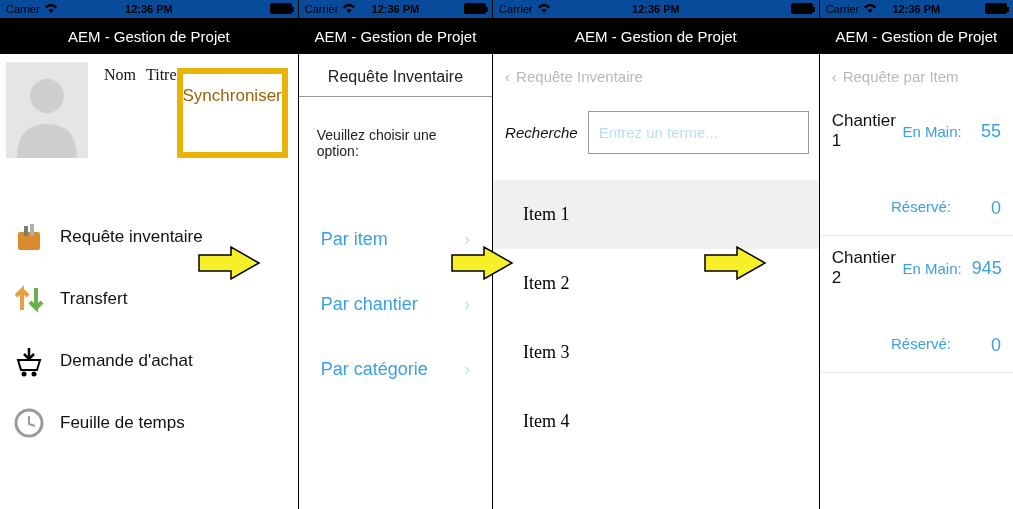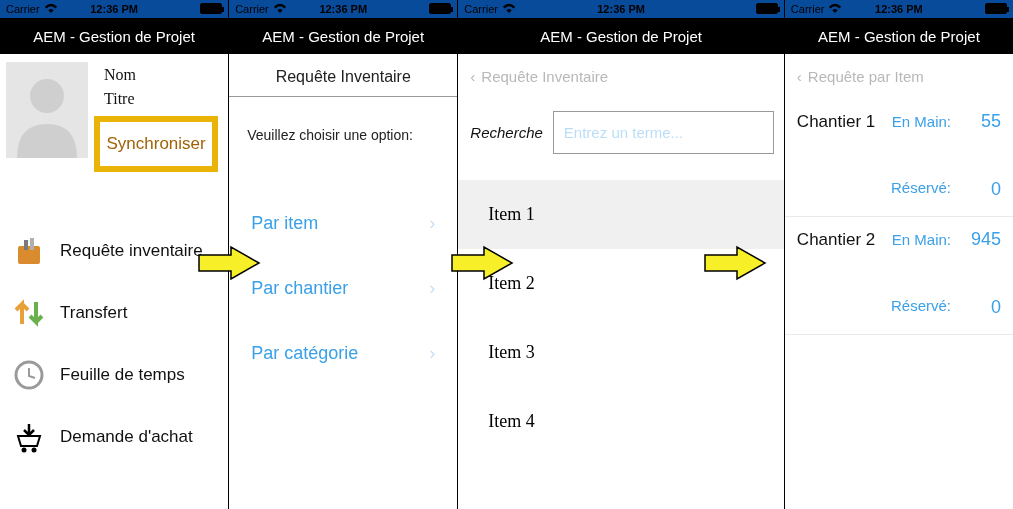--- a/index.html
+++ b/index.html
@@ -74,21 +74,21 @@
     padding: 8px 10px 0 6px;
     gap: 6px;
   }
   .avatar {
     width: 82px; height: 96px;
     background: #e5e5e5;
     position: relative;
     flex-shrink: 0;
   }
   .avatar svg { width:100%; height:100%; }
-  .s1-info { flex:1; display:flex; flex-direction:column; }
+  .s1-info { flex:1; display:flex; flex-direction:row; }
   .s1-info .field { font-size:16px; color:#111; margin: 4px 0 2px 10px; font-family: "Times New Roman", serif; }
   .sync-btn {
     margin-top: 6px;
     border: 6px solid #eab308;
     padding: 12px 0;
     text-align: center;
     color: #a16207;
     font-size: 17px;
     background: #fff;
   }
@@ -232,36 +232,36 @@
           <svg viewBox="0 0 34 34">
               <path d="M10 28 L10 8 L4 14 M10 8 L16 14" stroke="#e8a13a" stroke-width="4" fill="none"></path>
               <path d="M24 6 L24 26 L18 20 M24 26 L30 20" stroke="#6ab04c" stroke-width="4" fill="none"></path>
             </svg>
         </span>
         <span class="label">Transfert</span>
       </div>
       <div class="s1-row">
         <span class="icon">
           <svg viewBox="0 0 34 34">
-              <circle cx="17" cy="17" r="13" fill="none" stroke="#9a9a9a" stroke-width="3"></circle>
-              <path d="M17 10 L17 18 L23 20" stroke="#9a9a9a" stroke-width="2" fill="none"></path>
-            </svg>
-        </span>
-        <span class="label">Feuille de temps</span>
-      </div>
-      <div class="s1-row">
-        <span class="icon">
-          <svg viewBox="0 0 34 34">
               <path d="M17 4 L17 14 M12 10 L17 15 L22 10" stroke="#000" stroke-width="2.5" fill="none"></path>
               <path d="M6 16 L28 16 L25 26 L9 26 Z" fill="none" stroke="#000" stroke-width="2"></path>
               <circle cx="12" cy="30" r="2.5" fill="#000"></circle>
               <circle cx="22" cy="30" r="2.5" fill="#000"></circle>
             </svg>
         </span>
         <span class="label">Demande d'achat</span>
+      </div>
+      <div class="s1-row">
+        <span class="icon">
+          <svg viewBox="0 0 34 34">
+              <circle cx="17" cy="17" r="13" fill="none" stroke="#9a9a9a" stroke-width="3"></circle>
+              <path d="M17 10 L17 18 L23 20" stroke="#9a9a9a" stroke-width="2" fill="none"></path>
+            </svg>
+        </span>
+        <span class="label">Feuille de temps</span>
       </div>
     </div>
   </div>
 
   <div class="phone">
     <div class="statusbar">
       <span class="carrier">Carrier</span>
       <span class="wifi">
         <svg viewBox="0 0 16 12" width="14" height="11">
             <path d="M1 4 Q8 -3 15 4 L13 6 Q8 1 3 6 Z M5 8 Q8 5 11 8 L8 11 Z" fill="#000"></path>

